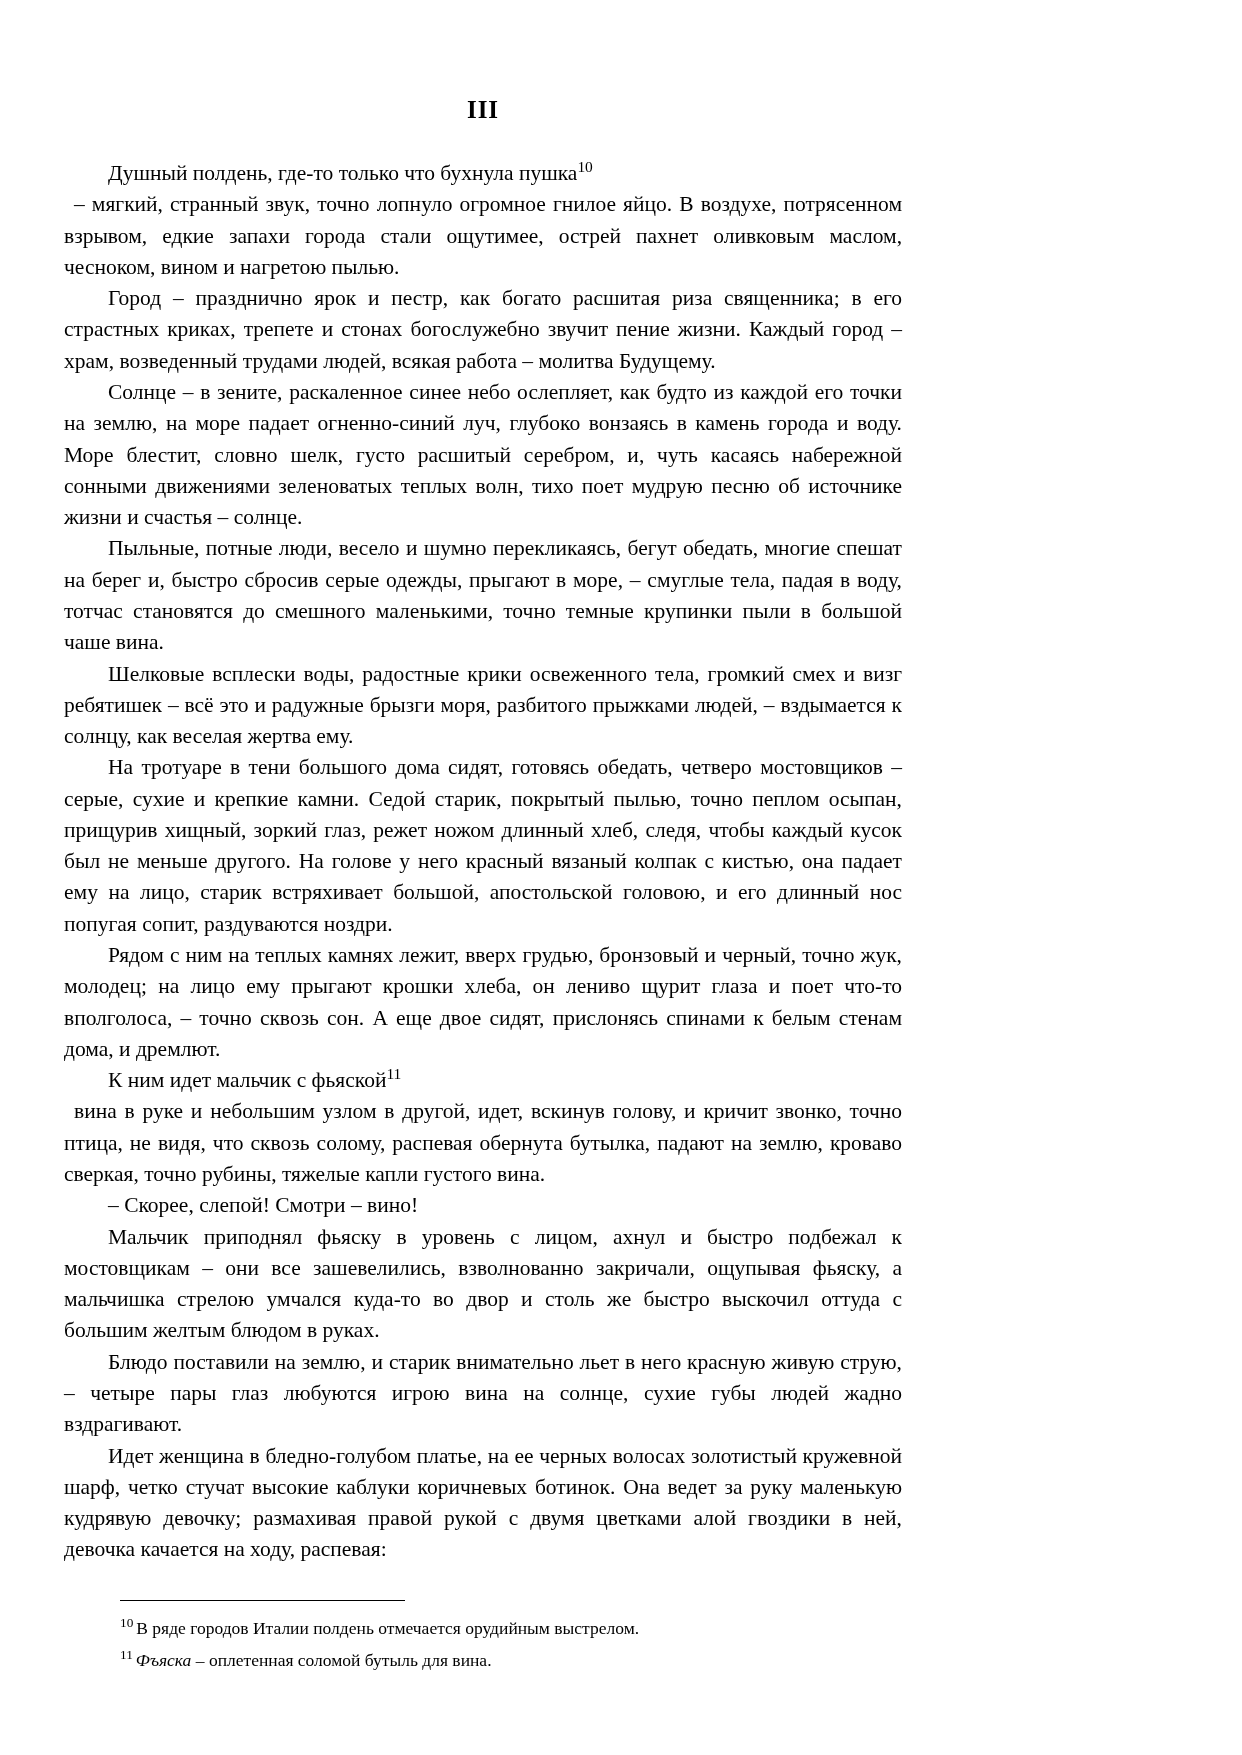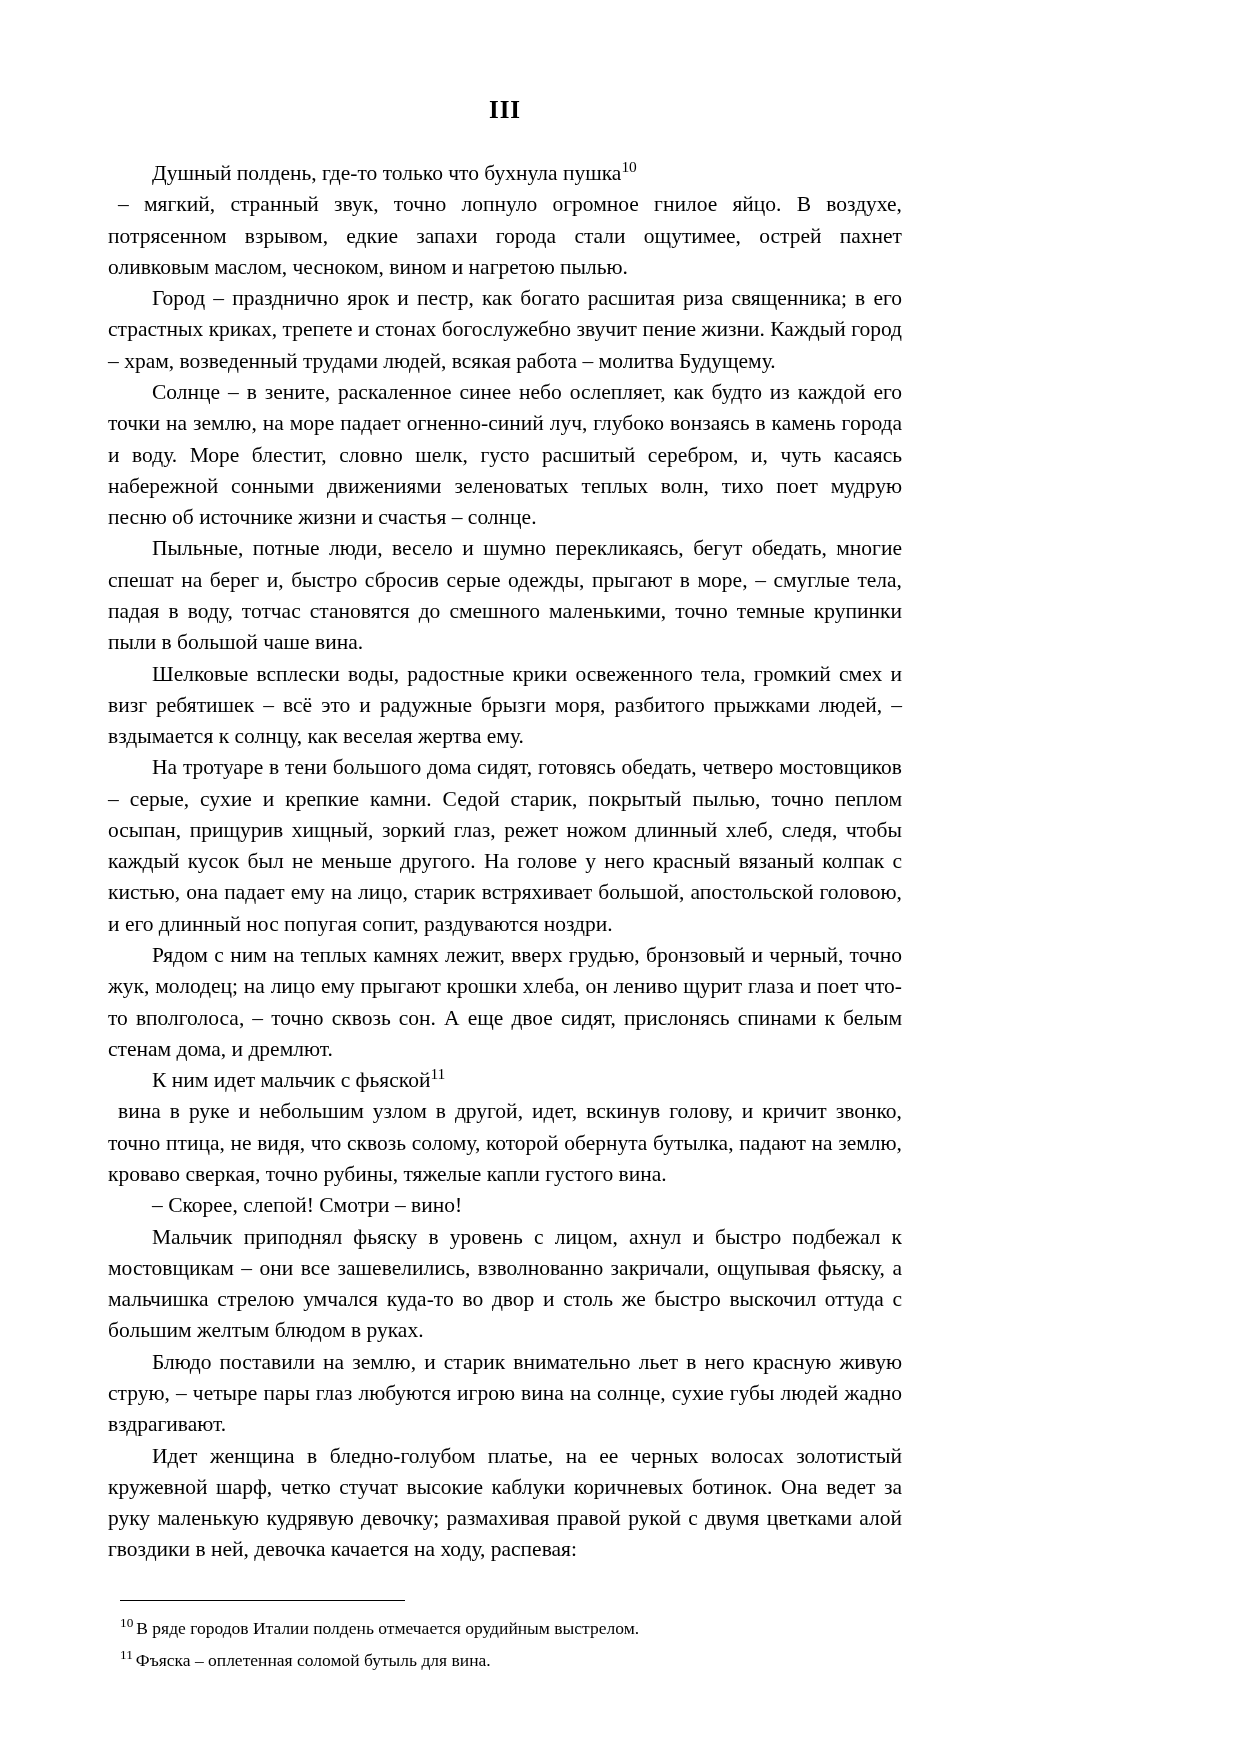--- a/index.html
+++ b/index.html
@@ -11,21 +11,21 @@
     width: 1242px;
     height: 1755px;
     font-family: "Liberation Serif", serif;
     color: #000000;
     position: relative;
   }
   .page {
     box-sizing: border-box;
     width: 1010px;
     height: 1755px;
-    padding: 88px 108px 40px 108px;
+    padding: 88px 108px 40px 64px;
     position: relative;
   }
   .chapter-title {
     text-align: center;
     font-size: 25px;
     font-weight: bold;
     letter-spacing: 1px;
     margin: 8px 0 34px 0;
     font-family: "Liberation Serif", serif;
   }
@@ -64,20 +64,21 @@
     padding-left: 12px;
     text-indent: 0;
   }
   .footnote .num {
     font-size: 0.76em;
     vertical-align: super;
     line-height: 0;
     margin-right: 3px;
   }
   .footnote .it {
+    font-style: italic;
     text-align: center;
   }
 </style>
 </head>
 <body>
 
 <div class="page">
 
   <div class="chapter-title">III</div>
 
@@ -87,21 +88,21 @@
     <p class="cont"> – мягкий, странный звук, точно лопнуло огромное гнилое яйцо. В воздухе, потрясенном взрывом, едкие запахи города стали ощутимее, острей пахнет оливковым маслом, чесноком, вином и нагретою пылью.</p>
 
     <p>Город – празднично ярок и пестр, как богато расшитая риза священника; в его страстных криках, трепете и стонах богослужебно звучит пение жизни. Каждый город – храм, возведенный трудами людей, всякая работа – молитва Будущему.</p>
     <p>Солнце – в зените, раскаленное синее небо ослепляет, как будто из каждой его точки на землю, на море падает огненно-синий луч, глубоко вонзаясь в камень города и воду. Море блестит, словно шелк, густо расшитый серебром, и, чуть касаясь набережной сонными движениями зеленоватых теплых волн, тихо поет мудрую песню об источнике жизни и счастья – солнце.</p>
     <p>Пыльные, потные люди, весело и шумно перекликаясь, бегут обедать, многие спешат на берег и, быстро сбросив серые одежды, прыгают в море, – смуглые тела, падая в воду, тотчас становятся до смешного маленькими, точно темные крупинки пыли в большой чаше вина.</p>
     <p>Шелковые всплески воды, радостные крики освеженного тела, громкий смех и визг ребятишек – всё это и радужные брызги моря, разбитого прыжками людей, – вздымается к солнцу, как веселая жертва ему.</p>
     <p>На тротуаре в тени большого дома сидят, готовясь обедать, четверо мостовщиков – серые, сухие и крепкие камни. Седой старик, покрытый пылью, точно пеплом осыпан, прищурив хищный, зоркий глаз, режет ножом длинный хлеб, следя, чтобы каждый кусок был не меньше другого. На голове у него красный вязаный колпак с кистью, она падает ему на лицо, старик встряхивает большой, апостольской головою, и его длинный нос попугая сопит, раздуваются ноздри.</p>
     <p>Рядом с ним на теплых камнях лежит, вверх грудью, бронзовый и черный, точно жук, молодец; на лицо ему прыгают крошки хлеба, он лениво щурит глаза и поет что-то вполголоса, – точно сквозь сон. А еще двое сидят, прислонясь спинами к белым стенам дома, и дремлют.</p>
 
     <p><span>К ним идет мальчик с фьяской</span><sup class="fn">11</sup></p>
-    <p class="cont"> вина в руке и небольшим узлом в другой, идет, вскинув голову, и кричит звонко, точно птица, не видя, что сквозь солому, которой обернута бутылка, падают на землю, кроваво сверкая, точно рубины, тяжелые капли густого вина.</p>
+    <p class="cont"> вина в руке и небольшим узлом в другой, идет, вскинув голову, и кричит звонко, точно птица, не видя, что сквозь солому, распевая обернута бутылка, падают на землю, кроваво сверкая, точно рубины, тяжелые капли густого вина.</p>
 
     <p>– Скорее, слепой! Смотри – вино!</p>
     <p>Мальчик приподнял фьяску в уровень с лицом, ахнул и быстро подбежал к мостовщикам – они все зашевелились, взволнованно закричали, ощупывая фьяску, а мальчишка стрелою умчался куда-то во двор и столь же быстро выскочил оттуда с большим желтым блюдом в руках.</p>
     <p>Блюдо поставили на землю, и старик внимательно льет в него красную живую струю, – четыре пары глаз любуются игрою вина на солнце, сухие губы людей жадно вздрагивают.</p>
     <p>Идет женщина в бледно-голубом платье, на ее черных волосах золотистый кружевной шарф, четко стучат высокие каблуки коричневых ботинок. Она ведет за руку маленькую кудрявую девочку; размахивая правой рукой с двумя цветками алой гвоздики в ней, девочка качается на ходу, распевая:</p>
 
   </div>
 
   <div class="footnote-area">
     <div class="footnote-rule"></div>

